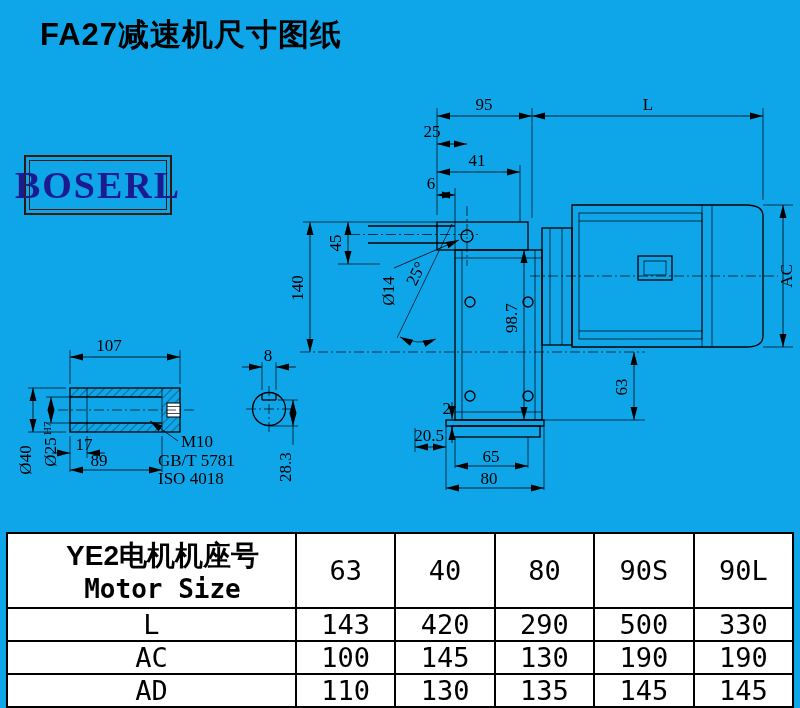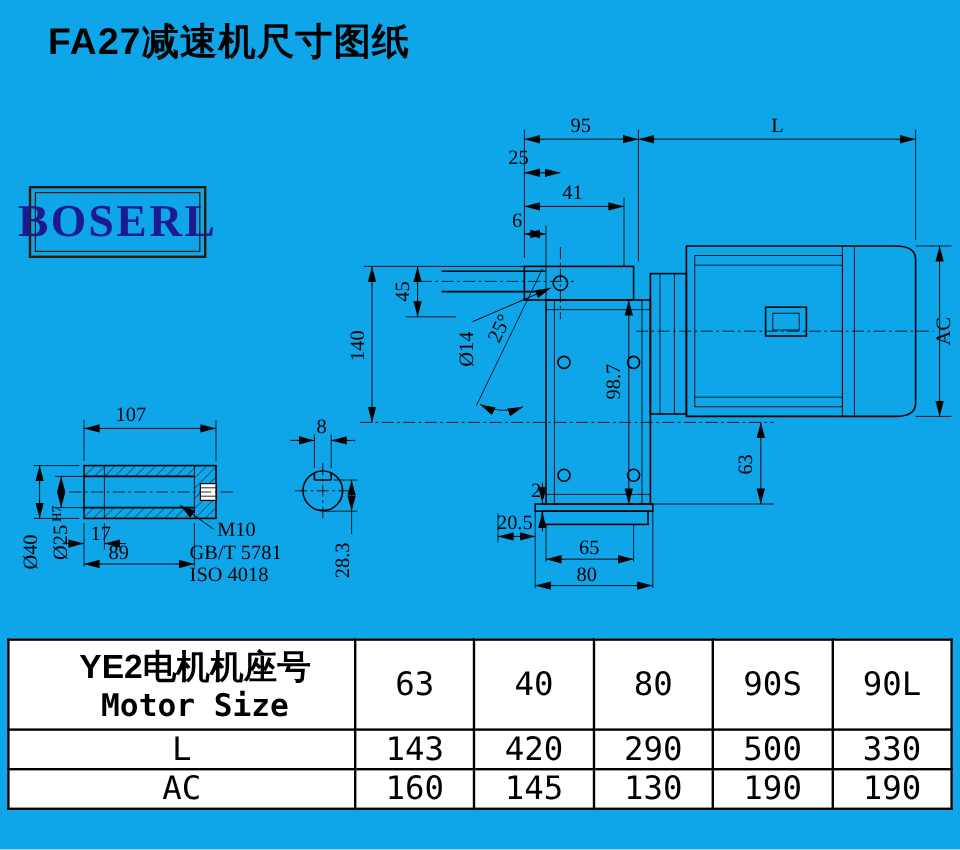--- a/index.html
+++ b/index.html
@@ -261,22 +261,30 @@
       <tr class="row">
         <td>L</td>
         <td>143</td>
         <td>420</td>
         <td>290</td>
         <td>500</td>
         <td>330</td>
       </tr>
       <tr class="row">
         <td>AC</td>
-        <td>160</td>
+        <td>100</td>
         <td>145</td>
         <td>130</td>
         <td>190</td>
         <td>190</td>
       </tr>
+      <tr class="row">
+        <td>AD</td>
+        <td>110</td>
+        <td>130</td>
+        <td>135</td>
+        <td>145</td>
+        <td>145</td>
+      </tr>
     </tbody>
   </table>
 
 </div>
 
 </body></html>

